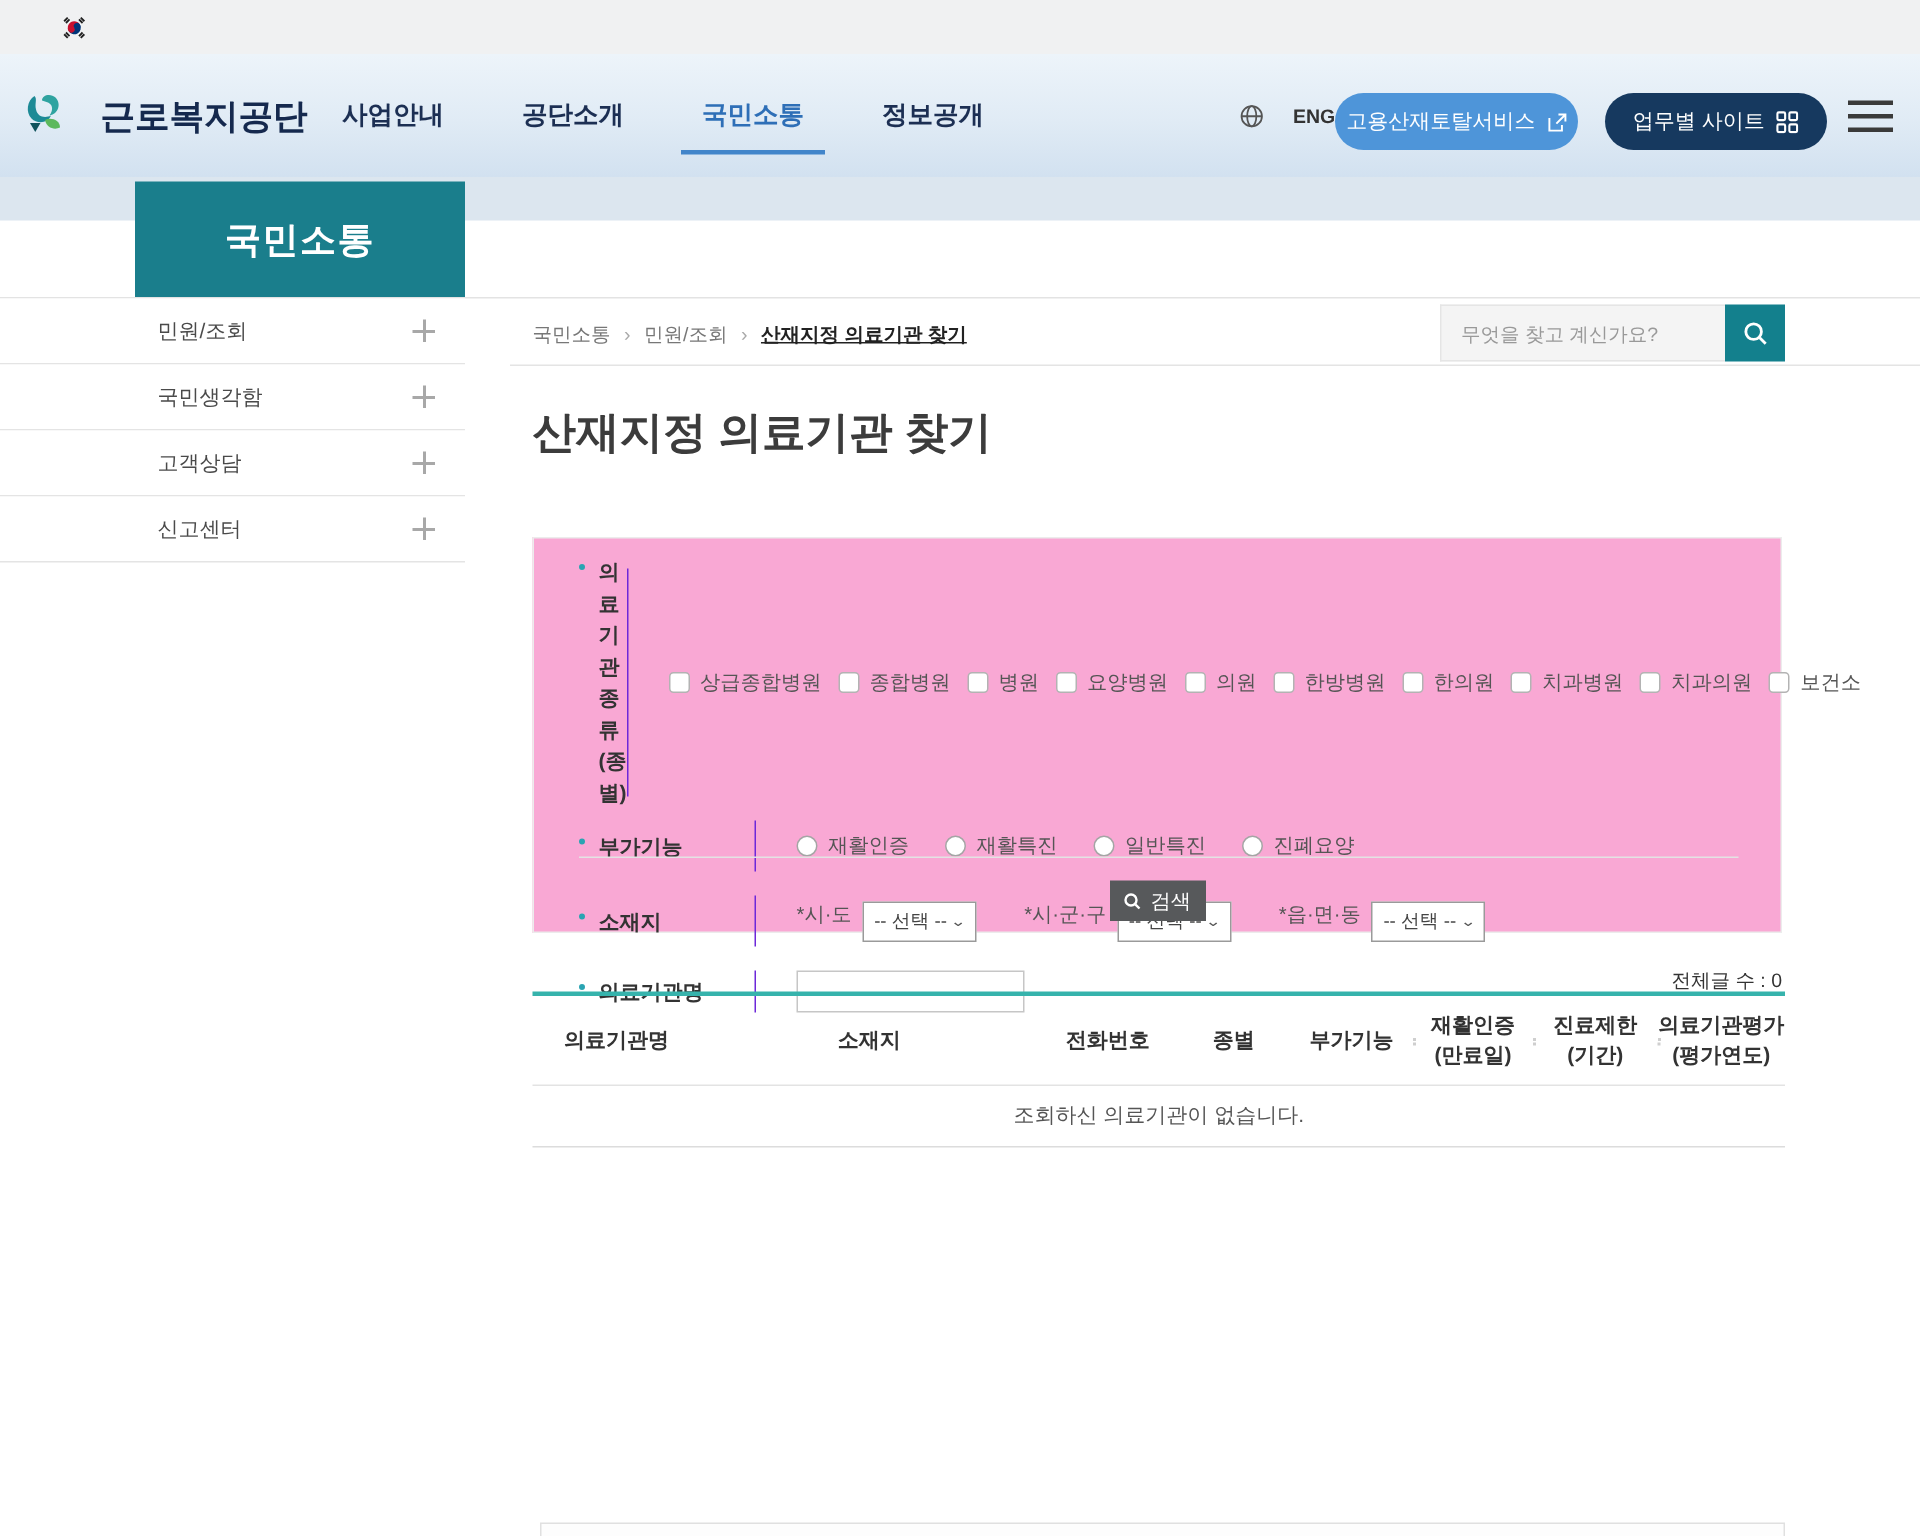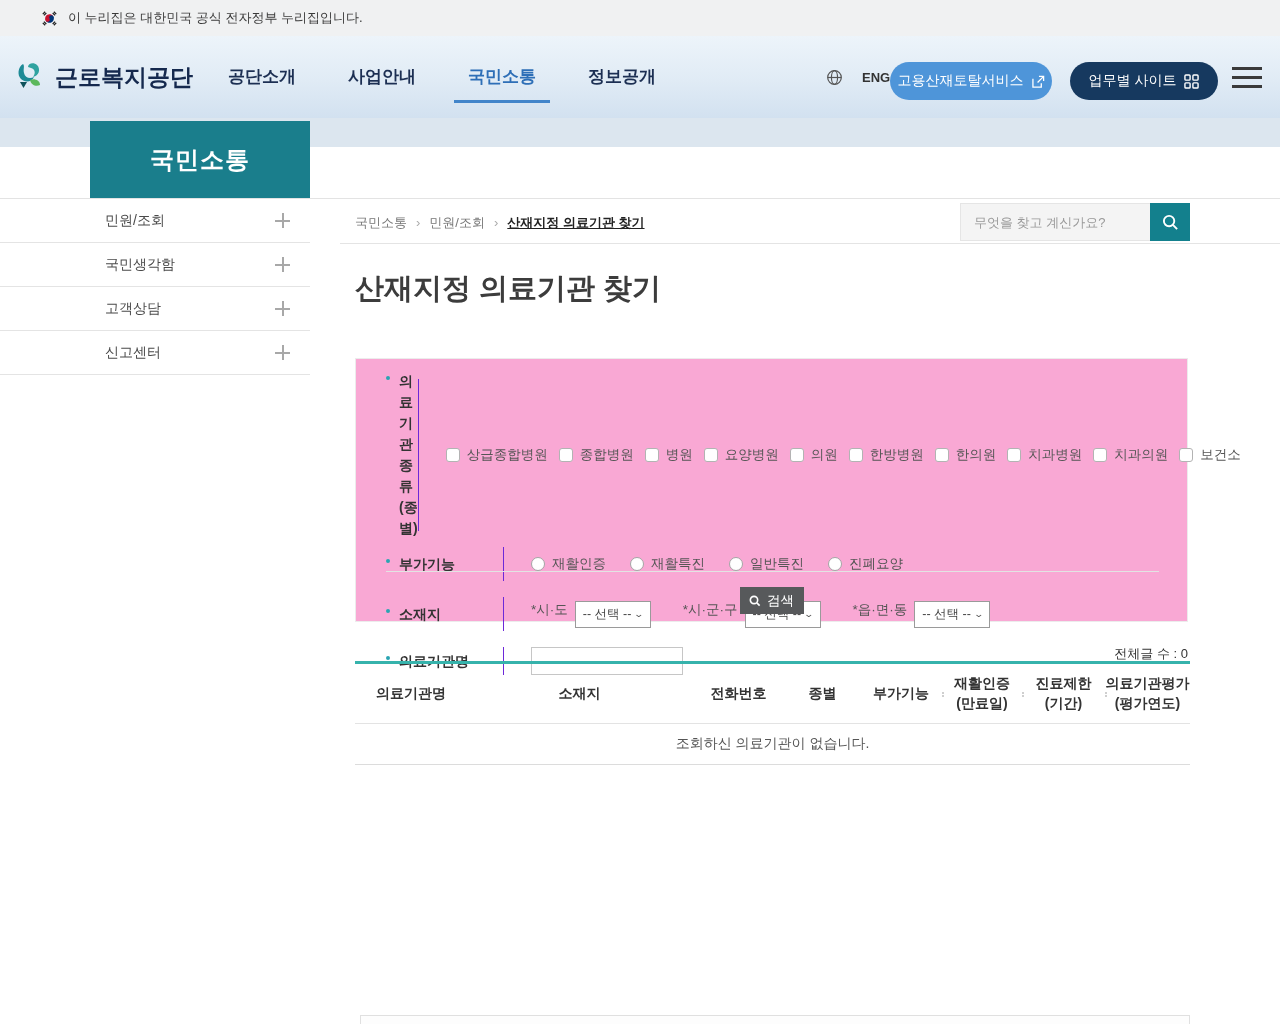--- a/index.html
+++ b/index.html
@@ -7,21 +7,21 @@
   body { font-family:"Liberation Sans","DejaVu Sans",sans-serif; background:#fff; }
   #app { position:relative; width:1280px; height:1024px; overflow:hidden; background:#fff; }
 
   
   .gov-banner { position:absolute; top:0; left:0; right:0; height:36px; background:#f0f1f2;
     display:flex; align-items:center; padding-left:40px; gap:9px; font-size:13px; color:#3a3a3a; }
 
   
   .header { position:absolute; top:36px; left:0; right:0; height:82px;
     background:linear-gradient(180deg,#edf4fa 0%,#e0ebf5 55%,#d2e1f0 100%); }
-  .logo { position:absolute; left:14px; top:0; height:82px; display:flex; align-items:center; gap:7px;
+  .logo { position:absolute; left:14px; top:0; height:82px; display:flex; align-items:center; gap:19px;
     font-size:23px; font-weight:bold; color:#15294e; cursor:pointer; }
   .main-nav { position:absolute; left:202px; top:0; height:82px; display:flex; }
   .nav-item { padding:0 26px; line-height:82px; font-size:17px; font-weight:bold; color:#1c2f53;
     position:relative; cursor:pointer; }
   .nav-item.active { color:#2e6fb7; }
   .nav-item.active::after { content:""; position:absolute; left:12px; right:12px; bottom:15px;
     height:3px; background:#4285ca; }
   .lang { position:absolute; left:826px; top:0; height:82px; display:flex; align-items:center; gap:19px;
     font-size:13px; font-weight:bold; color:#333; cursor:pointer; }
   .pill { position:absolute; top:26px; height:38px; border-radius:19px; display:flex; align-items:center;
@@ -126,37 +126,36 @@
         <path d="M3.5 17.5 L6.5 20.5 M5 16 L8 19"></path>
         <path d="M17.5 3.5 L20.5 6.5 M16 5 L19 8"></path>
       </g>
       <g transform="rotate(-30 12 12)">
         <path d="M6.5 12 a5.5 5.5 0 0 1 11 0 Z" fill="#c8102e"></path>
         <path d="M6.5 12 a5.5 5.5 0 0 0 11 0 Z" fill="#003478"></path>
         <circle cx="9.25" cy="12" r="2.75" fill="#c8102e"></circle>
         <circle cx="14.75" cy="12" r="2.75" fill="#003478"></circle>
       </g>
     </svg>
-    <span>이 누리집은 대한민국 공식 전자정부 누리집입니다.</span>
   </div>
 
   <div class="header">
     <div class="logo">
       <svg width="34" height="34" viewBox="0 0 34 34">
         <path d="M9 4 C4 7 3 15 7 19 C11 23 18 22 20 17 C16 19 11 18 10 13 C9 9 11 6 9 4 Z" fill="#1d8a96"></path>
         <path d="M14 7 C14 3 20 2 23 5 C27 9 25 16 19 17 C22 13 21 9 17 8 Z" fill="#2fa3a0"></path>
         <path d="M6 22 L13 22 L9.5 28 Z" fill="#10525c"></path>
         <path d="M16 20 C20 18 26 20 26 25 C22 27 17 25 16 20 Z" fill="#5cb85c"></path>
       </svg>
       <span>근로복지공단</span>
     </div>
 
     <div class="main-nav">
+      <div class="nav-item">사업안내</div>
       <div class="nav-item">공단소개</div>
-      <div class="nav-item">사업안내</div>
       <div class="nav-item active">국민소통</div>
       <div class="nav-item">정보공개</div>
     </div>
 
     <div class="lang">
       <svg width="17" height="17" viewBox="0 0 20 20" fill="none" stroke="#555" stroke-width="1.4">
         <circle cx="10" cy="10" r="8"></circle>
         <ellipse cx="10" cy="10" rx="3.6" ry="8"></ellipse>
         <path d="M2 10 H18"></path>
       </svg>

